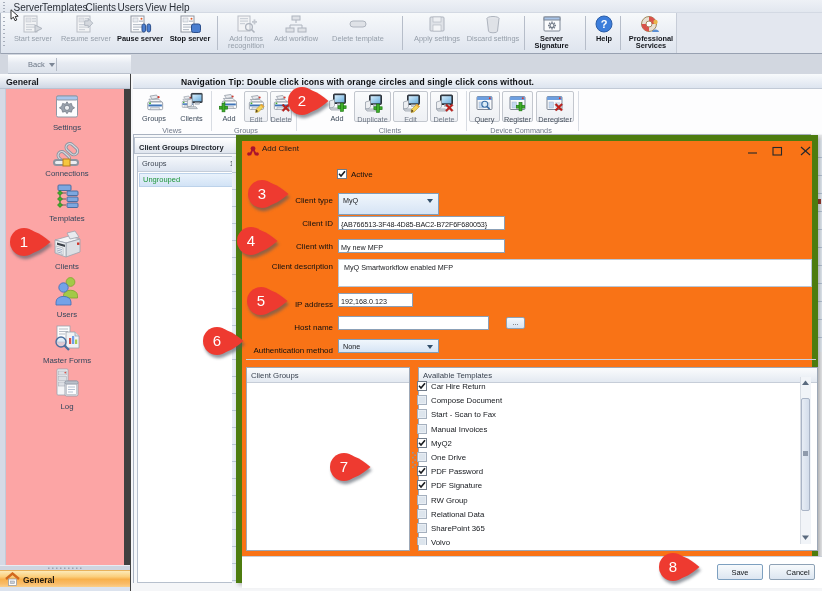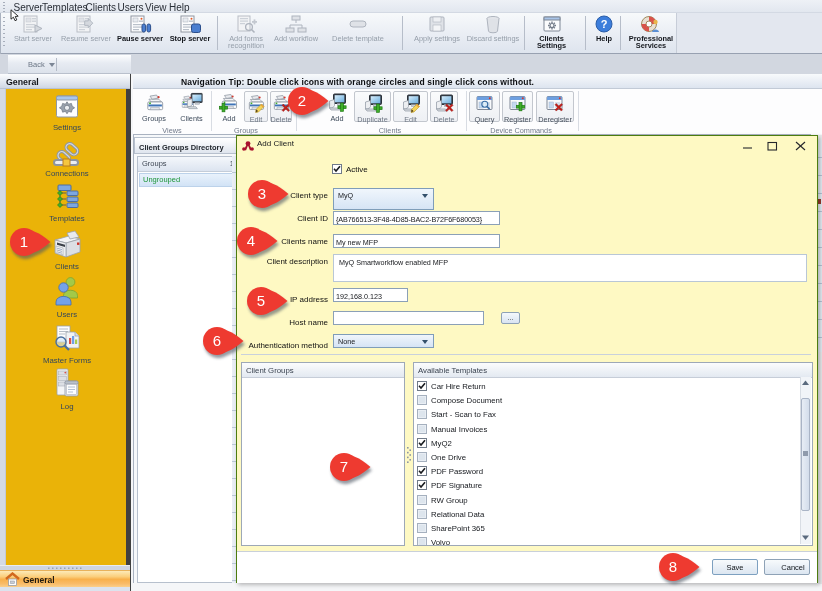--- a/index.html
+++ b/index.html
@@ -21,21 +21,21 @@
 .tsep { position:absolute; top:3px; width:1px; height:34px; background:#b6bdc9; }
 
 
 #backrow { left:0; top:54px; width:822px; height:20px; background:#d2d7e0; }
 #backbtn { position:absolute; left:8px; top:1px; width:123px; height:19px; background:linear-gradient(#fdfeff,#e7ebf2 45%,#dce2eb); border-bottom:1px solid #b9c0cc; }
 #backbtn .txt { position:absolute; left:20px; top:5px; font-size:7.5px; color:#6b7685; }
 #backbtn .arr { position:absolute; left:41px; top:8px; width:0; height:0; border:3px solid transparent; border-top:4px solid #7c8695; }
 #backbtn .sep { position:absolute; left:48px; top:3px; width:1px; height:13px; background:#b4bbc7; }
 
 
-#sidebar { left:0; top:74px; width:131px; height:517px; background:#eab308; border-right:5px solid #404040; }
+#sidebar { left:0; top:74px; width:131px; height:517px; background:#fca5a5; border-right:7px solid #404040; }
 #sbhead { position:absolute; left:0; top:0; width:130px; height:15px; background:linear-gradient(#fcfdfe,#cfd7e4); border-bottom:1px solid #b9c2d1; }
 #sbhead span { position:absolute; left:6px; top:3px; font-weight:bold; font-size:8.8px; color:#15171c; }
 #sbstrip { position:absolute; left:0; top:15px; width:6px; height:478px; background:#d4dae5; border-right:1px solid #c3cad7; }
 .sbitem { position:absolute; left:7px; width:120px; text-align:center; }
 .sbitem .cap { position:absolute; width:100%; text-align:center; font-size:7.8px; color:#33465c; }
 #sbsplit { position:absolute; left:0; top:491px; width:130px; height:5px; background:#cfd5e0; border-top:1px solid #e8ecf2; }
 #sborange { position:absolute; left:0; top:496px; width:130px; height:17px; background:linear-gradient(#fdeab7, #fbcf7d 35%, #f8b04b 52%, #f9bc69 80%, #fbcf8a); border-top:1px solid #e8b25c; }
 #sborange span { position:absolute; left:23px; top:3.5px; font-weight:bold; font-size:8.5px; color:#201a10; }
 #sbbottom { position:absolute; left:0; top:513px; width:130px; height:4px; background:#dce3ee; }
 
@@ -54,21 +54,21 @@
 
 
 #cgd { left:133px; top:135px; width:103px; height:448px; background:#f6f8fa; border-left:1px solid #a9b2c0; }
 #cgdhead { position:absolute; left:0px; top:2px; width:103px; height:17px; background:linear-gradient(#ffffff,#dfe5ee); border:1px solid #b7c0cd; }
 #cgdhead span { position:absolute; left:4px; top:5px; font-size:7.5px; font-weight:bold; color:#23282f; white-space:nowrap; }
 #cgdbody { position:absolute; left:3px; top:21px; width:100px; height:427px; background:#ffffff; border:1px solid #b7c0cd; border-right:none; }
 #cgrow1 { position:absolute; left:0; top:0; width:100px; height:15px; background:linear-gradient(#f4f7fb,#dce4f0); border-bottom:1px solid #c4cdd9; color:#3f4855; font-size:7.5px; }
 #cgrow2 { position:absolute; left:1px; top:16px; width:99px; height:14px; background:linear-gradient(#e9f2fc,#d2e3f6); border:1px solid #bcd2ea; color:#1e9639; font-size:7.5px; }
 
 
-#dialog { left:236px; top:135px; width:582px; height:448px; background:#fef9c3; border:1px solid #4d7c0f; box-shadow:2px 2px 4px rgba(0,0,0,0.25); }
+#dialog { left:236px; top:135px; width:582px; height:448px; background:#f97316; border:6px solid #4d7c0f; box-shadow:2px 2px 4px rgba(0,0,0,0.25); }
 #dialog .row-label { position:absolute; text-align:right; font-size:8px; color:#101010; white-space:nowrap; }
 .field { position:absolute; background:#fff; border:1px solid #8ba0b7; font-size:7.2px; color:#16181c; }
 .field span { position:absolute; left:2px; top:1px; white-space:nowrap; }
 .drop { position:absolute; border:1px solid #7f9db9; background:linear-gradient(#f0f6fc,#d6e4f5); font-size:7.2px; }
 .drop .tx { position:absolute; left:4px; top:2px; color:#16181c; }
 .drop .da { position:absolute; right:5px; top:5px; width:0; height:0; border:3px solid transparent; border-top:4px solid #33506b; }
 .panel { position:absolute; border:1px solid #9da8b7; background:#fff; }
 .panel .phead { position:absolute; left:0; top:0; width:100%; height:15px; background:linear-gradient(#fbfcfd,#e3e9f1); border-bottom:1px solid #c6cdd8; }
 .panel .phead span { position:absolute; left:4px; top:2.5px; font-size:7.8px; color:#3a4350; }
 .chkrow { position:absolute; font-size:7.8px; color:#14171c; white-space:nowrap; }
@@ -238,21 +238,21 @@
               <line x1="8" y1="10.5" x2="9.5" y2="10.5"></line>
               <line x1="14.5" y1="10.5" x2="16" y2="10.5"></line>
               <line x1="9.2" y1="7.7" x2="10.2" y2="8.7"></line>
               <line x1="13.8" y1="12.3" x2="14.8" y2="13.3"></line>
               <line x1="14.8" y1="7.7" x2="13.8" y2="8.7"></line>
               <line x1="10.2" y1="12.3" x2="9.2" y2="13.3"></line>
             </g>
           </g>
         </g>
       </svg>
-    <span class="lbl" style="font-weight:bold;">Clients Settings</span>
+    <span class="lbl" style="font-weight:bold;">Server Signature</span>
   </div>
   <div class="tsep" style="left:585px;"></div>
   <div class="tbtn" style="left:592px;width:24px;">
     <svg width="20" height="19" viewBox="0 0 20 19">
         <circle cx="10" cy="9" r="8" fill="#3d7edb"></circle>
         <circle cx="10" cy="9" r="8" fill="none" stroke="#2b5ea8"></circle>
         <text x="10" y="13" text-anchor="middle" font-size="11" font-weight="bold" fill="#fff" font-family="Liberation Sans">?</text>
       </svg>
     <span class="lbl" style="font-weight:bold;">Help</span>
   </div>
@@ -640,21 +640,21 @@
   <div class="drop" style="left:96px;top:52px;width:101px;height:22px;">
       <span class="tx">MyQ</span>
       <span class="da"></span>
     </div>
 
   <span class="row-label" style="left:0;top:78px;width:91px;">Client ID</span>
   <div class="field" style="left:96px;top:75px;width:167px;height:14px;">
       <span style="top:3px;letter-spacing:-0.1px;">{AB766513-3F48-4D85-BAC2-B72F6F680053}</span>
     </div>
 
-  <span class="row-label" style="left:0;top:101px;width:91px;">Clients name</span>
+  <span class="row-label" style="left:0;top:101px;width:91px;">Client with</span>
   <div class="field" style="left:96px;top:98px;width:167px;height:14px;">
       <span style="top:3px;">My new MFP</span>
     </div>
 
   <span class="row-label" style="left:0;top:121px;width:91px;">Client description</span>
   <div class="field" style="left:96px;top:118px;width:474px;height:28px;border-color:#b9c7d6;">
       <span style="top:3px;left:5px;">MyQ Smartworkflow enabled MFP</span>
     </div>
 
   <span class="row-label" style="left:0;top:159px;width:91px;">IP address</span>

